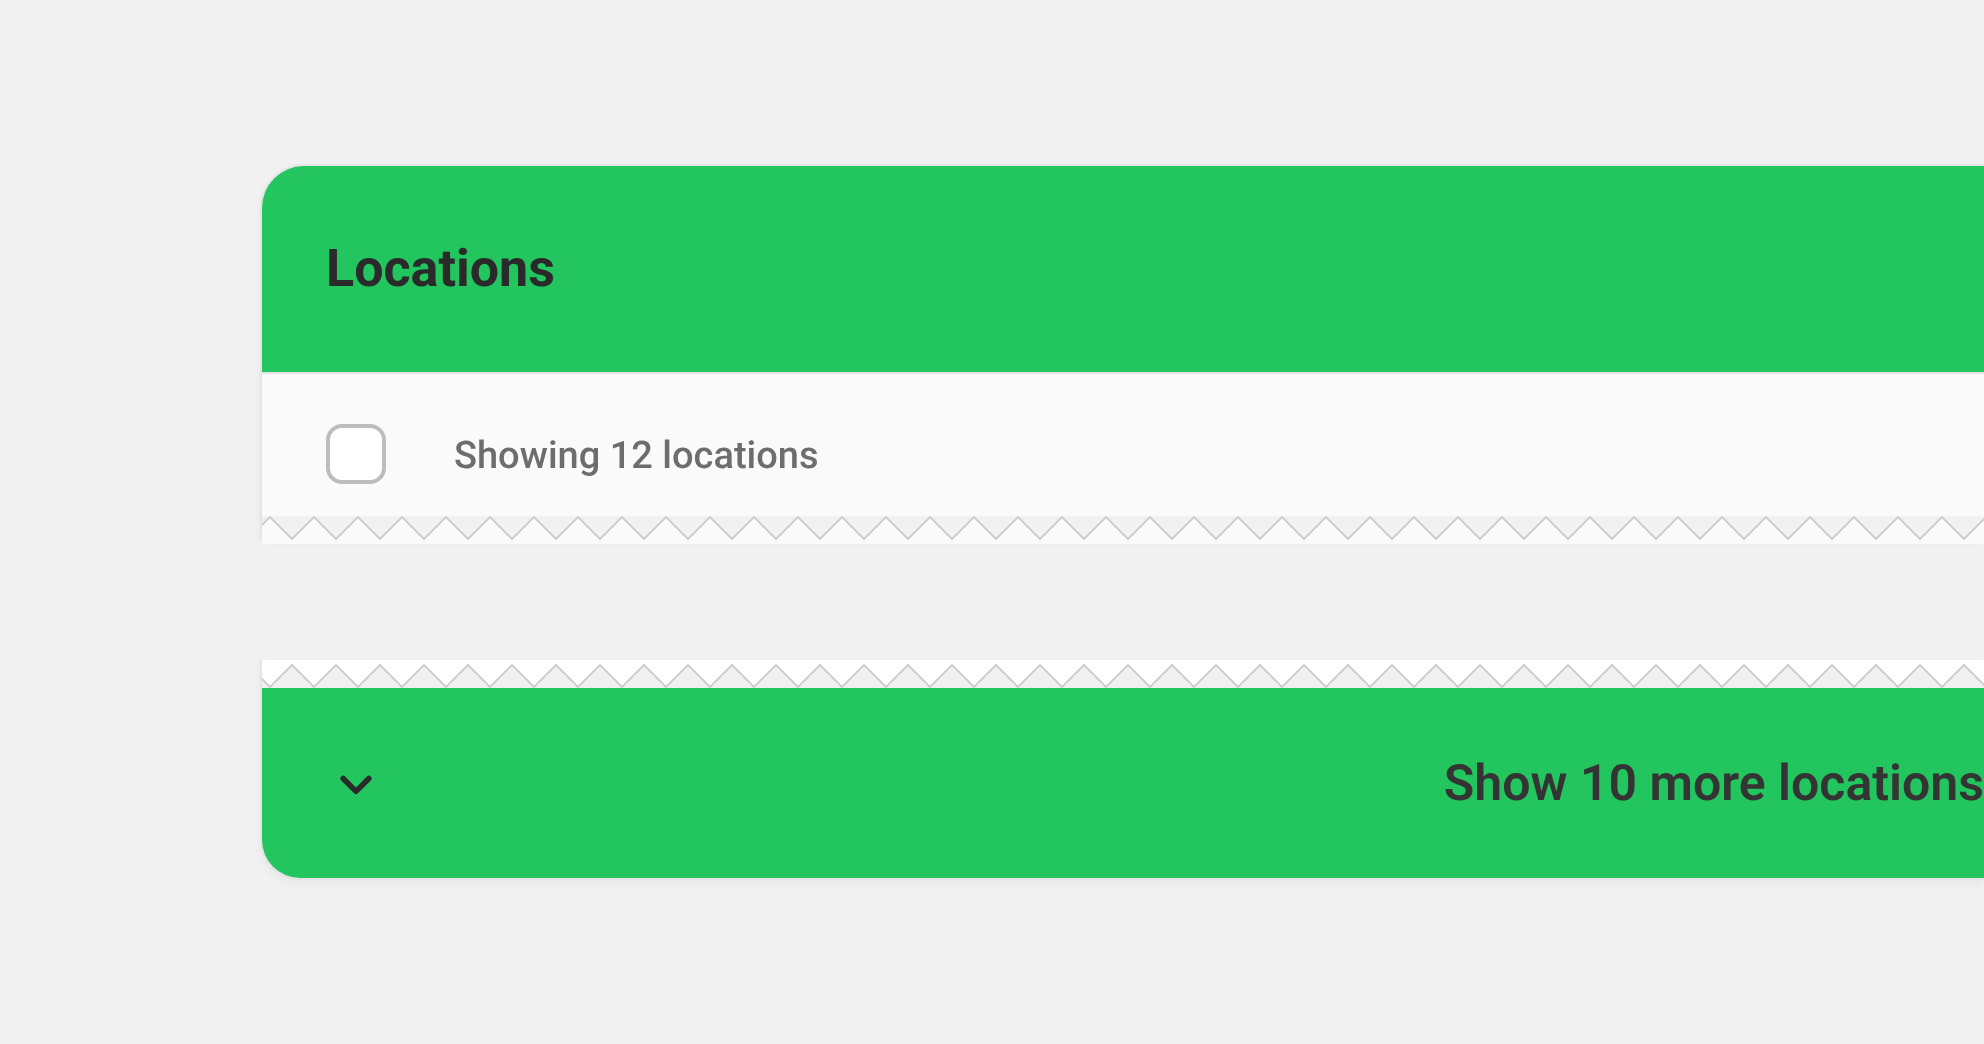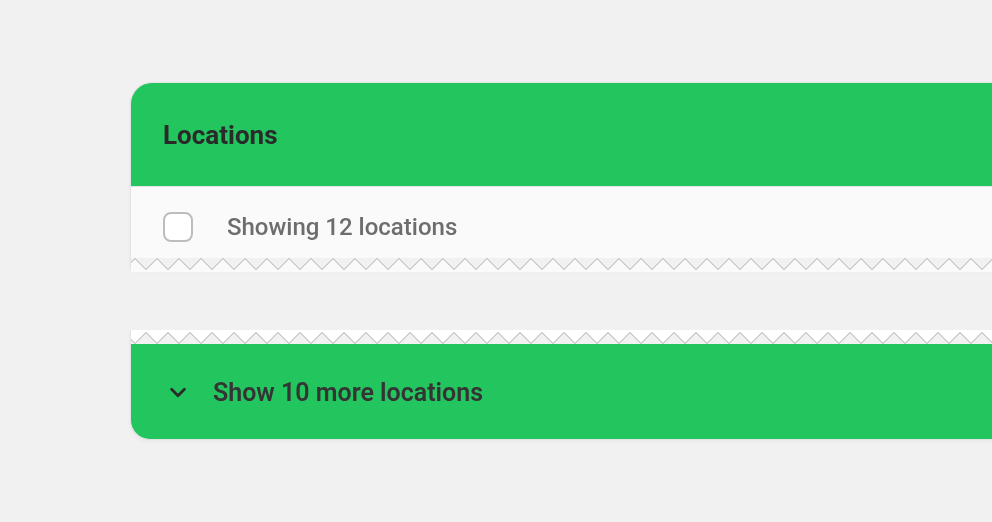--- a/index.html
+++ b/index.html
@@ -56,21 +56,21 @@
     .checkbox {
       width: 30px;
       height: 30px;
       border: 2px solid #bdbdbd;
       border-radius: 8px;
       background: #ffffff;
       display: inline-block;
     }
 
     .showing-text {
-      font-size: 24px;
+      font-size: 19px;
       font-weight: 500;
       color: #6d6d6d;
     }
 
     
     .zigzag-down {
       position: absolute;
       z-index: 2;
       height: 14px;
       background:
@@ -108,20 +108,21 @@
     }
 
     .expand-row {
       position: absolute;
       left: 0; right: 0; top: 14px; bottom: 0;
       display: flex;
       align-items: center;
       padding-left: 36px;
       gap: 24px;
       cursor: pointer;
+      justify-content: space-between;
     }
 
     .chevron {
       width: 22px;
       height: 22px;
       display: flex;
       align-items: center;
       justify-content: center;
     }
     .chevron svg { display: block; }

